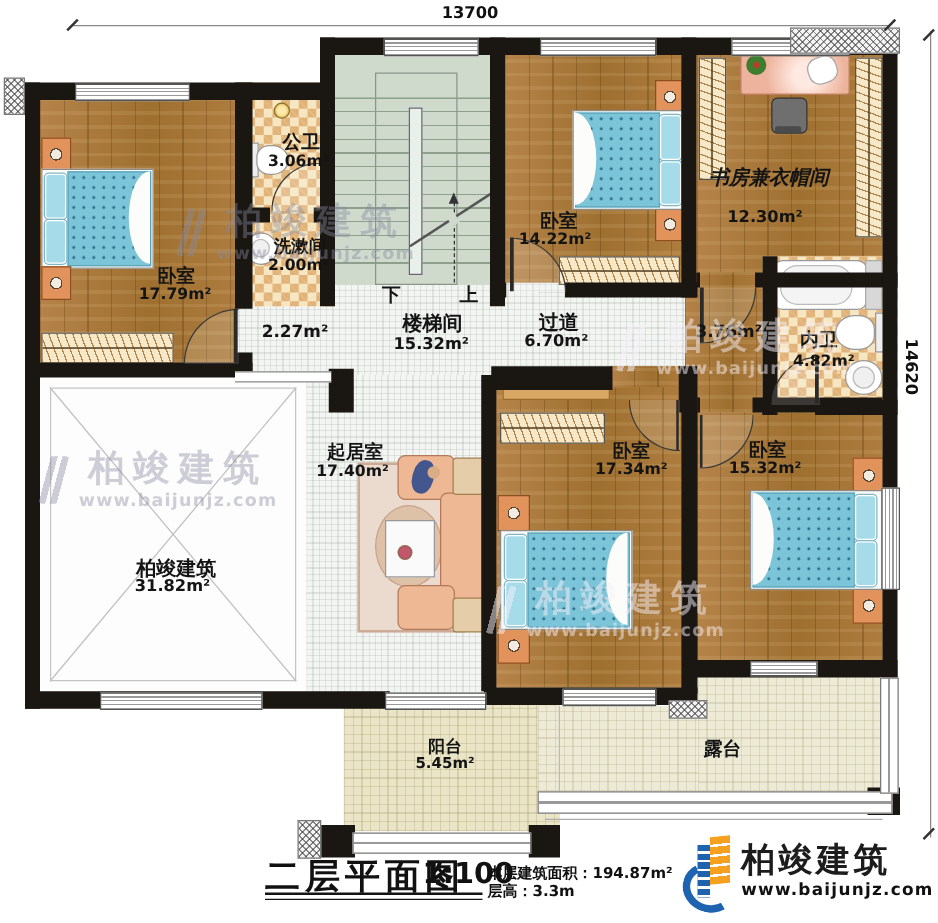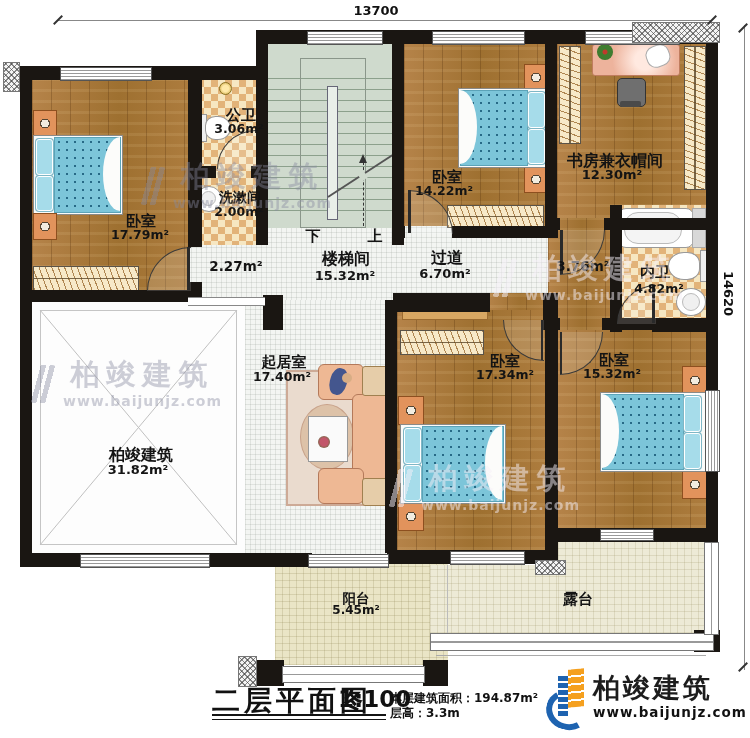--- a/index.html
+++ b/index.html
@@ -257,21 +257,21 @@
   <span class="lbl" style="left:239px;top:129px;font-size:12.5px;">3.06m²</span>
   <span class="lbl" style="left:240px;top:198px;font-size:14px;">洗漱间</span>
   <span class="lbl" style="left:239px;top:212px;font-size:12.5px;">2.00m²</span>
   <span class="lbl" style="left:313px;top:236px;font-size:15px;">下</span>
   <span class="lbl" style="left:375px;top:236px;font-size:15px;">上</span>
   <span class="lbl" style="left:346px;top:259px;font-size:16px;">楼梯间</span>
   <span class="lbl" style="left:345px;top:276px;font-size:13px;">15.32m²</span>
   <span class="lbl" style="left:236px;top:266px;font-size:13.5px;">2.27m²</span>
   <span class="lbl" style="left:447px;top:177px;font-size:15px;">卧室</span>
   <span class="lbl" style="left:444px;top:191px;font-size:12.5px;">14.22m²</span>
-  <span class="lbl" style="left:615px;top:161px;font-size:16px;">书房兼衣帽间</span>
+  <span class="lbl" style="left:615px;top:142px;font-size:16px;font-style:italic;">书房兼衣帽间</span>
   <span class="lbl" style="left:612px;top:175px;font-size:13px;">12.30m²</span>
   <span class="lbl" style="left:655px;top:272px;font-size:15px;">内卫</span>
   <span class="lbl" style="left:659px;top:289px;font-size:12.5px;">4.82m²</span>
   <span class="lbl" style="left:447px;top:258px;font-size:16px;">过道</span>
   <span class="lbl" style="left:445px;top:274px;font-size:13px;">6.70m²</span>
   <span class="lbl" style="left:583px;top:266px;font-size:13.5px;">3.76m²</span>
   <span class="lbl" style="left:284px;top:362px;font-size:15px;">起居室</span>
   <span class="lbl" style="left:282px;top:377px;font-size:12.5px;">17.40m²</span>
   <span class="lbl" style="left:141px;top:455px;font-size:16px;">柏竣建筑</span>
   <span class="lbl" style="left:138px;top:470px;font-size:13px;">31.82m²</span>

